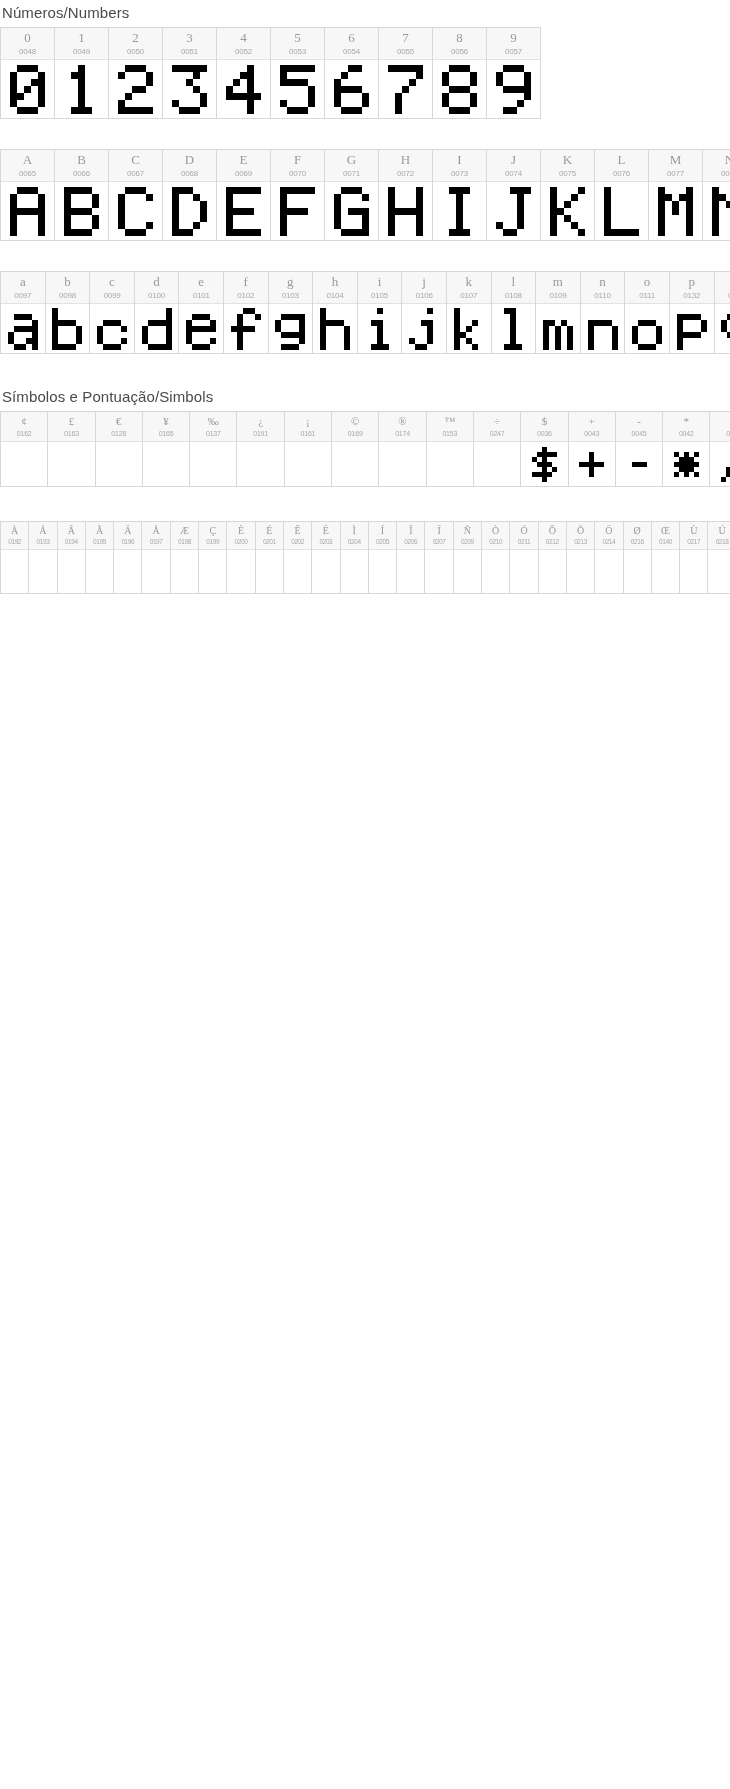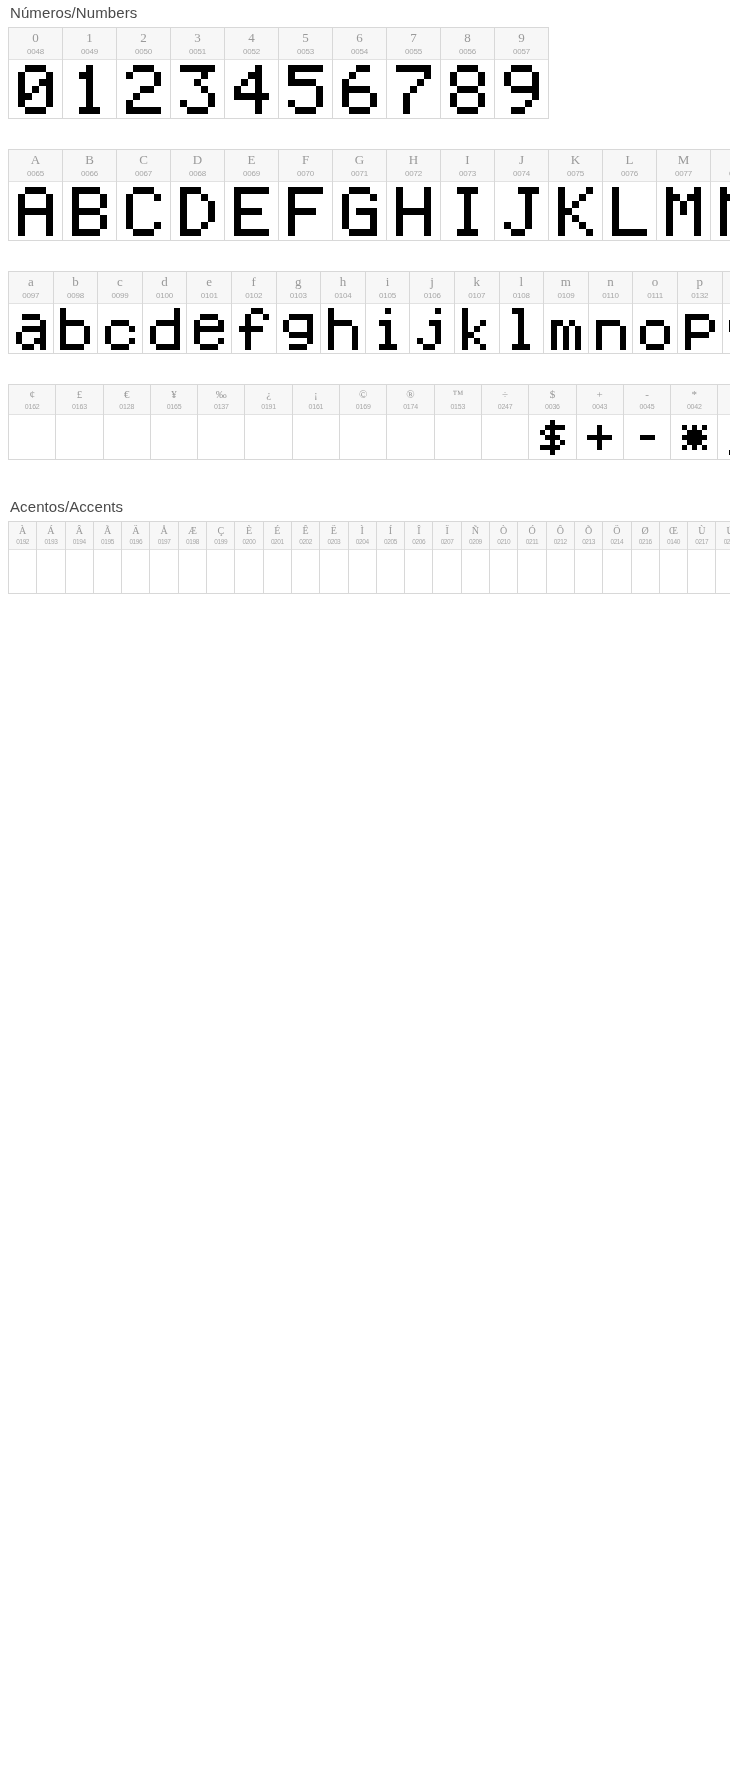--- a/index.html
+++ b/index.html
@@ -8,21 +8,21 @@
     background: #ffffff;
     font-family: "Liberation Sans", sans-serif;
   }
   body {
     width: 730px;
     min-height: 1789px;
     color: #333333;
   }
   .page {
     width: 730px;
-    padding: 0 8px;
+    padding: 0 0;
   }
   .section-title {
     font-size: 15px;
     color: #4a4a4a;
     margin: 0 0 6px 2px;
     padding-top: 4px;
     font-weight: normal;
     letter-spacing: 0.1px;
   }
   .spacer-md { height: 30px; }
@@ -1118,20 +1118,21 @@
               <rect x="24" y="36" width="6" height="6" fill="#000000"></rect>
             </svg>
           </div>
         </div>
       </div>
   </div>
 
   <div class="spacer-md"></div>
 
   <div>
+    <div class="section-title">Símbolos e Pontuação/Simbols</div>
     <div class="glyph-grid g-sym">
         <div class="glyph-cell">
           <div class="cell-head">
             <div class="cell-char">¢</div>
             <div class="cell-code">0162</div>
           </div>
           <div class="cell-body"></div>
         </div>
         <div class="glyph-cell">
           <div class="cell-head">
@@ -1305,21 +1306,20 @@
               <rect x="0" y="30" width="5" height="5" fill="#000000"></rect>
             </svg>
           </div>
         </div>
       </div>
   </div>
 
   <div class="spacer-lg"></div>
 
   <div>
-    <div class="section-title">Acentos/Accents</div>
     <div class="glyph-grid g-acc">
         <div class="glyph-cell">
           <div class="cell-head">
             <div class="cell-char">À</div>
             <div class="cell-code">0192</div>
           </div>
           <div class="cell-body"></div>
         </div>
         <div class="glyph-cell">
           <div class="cell-head">

